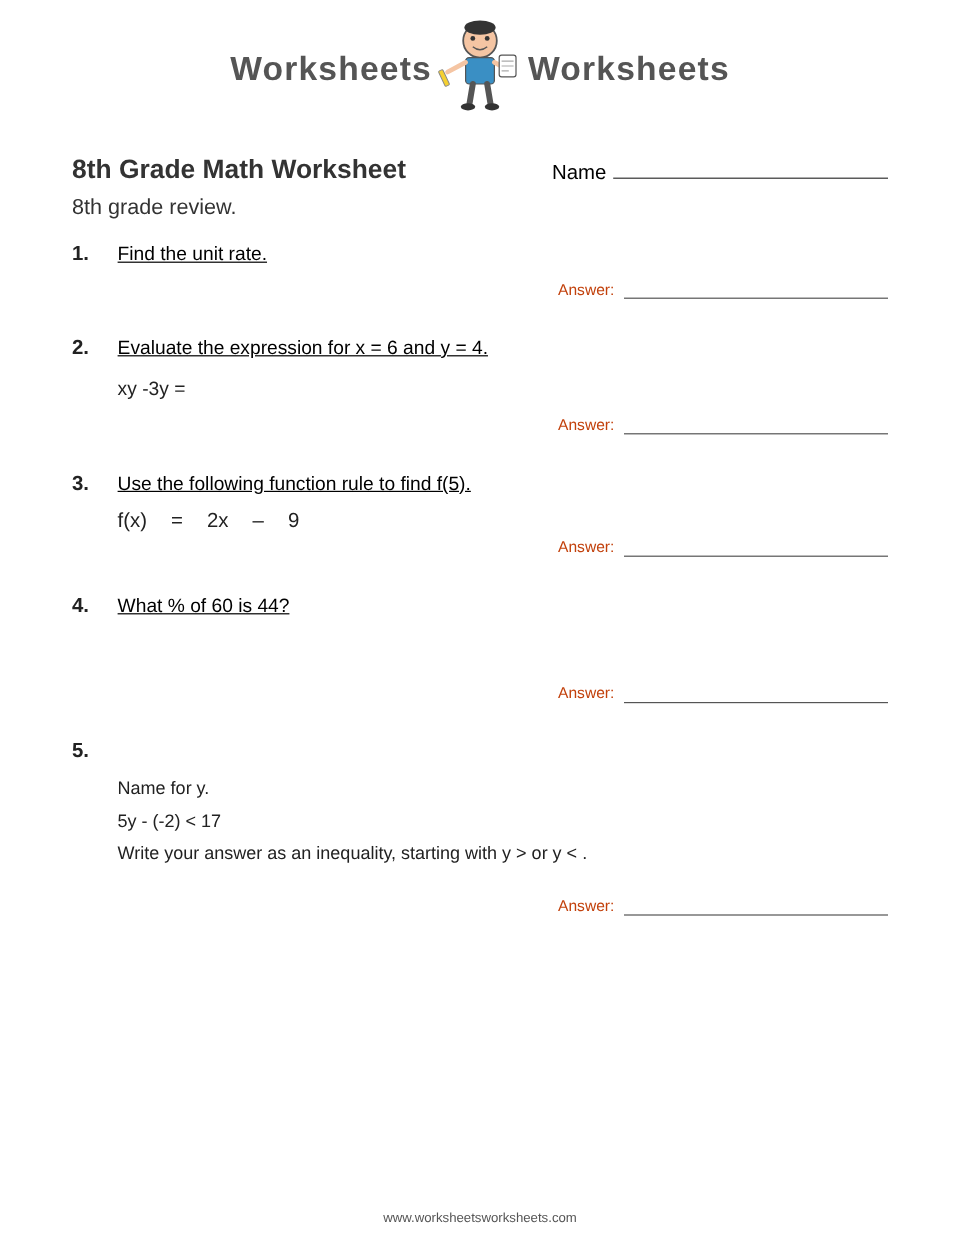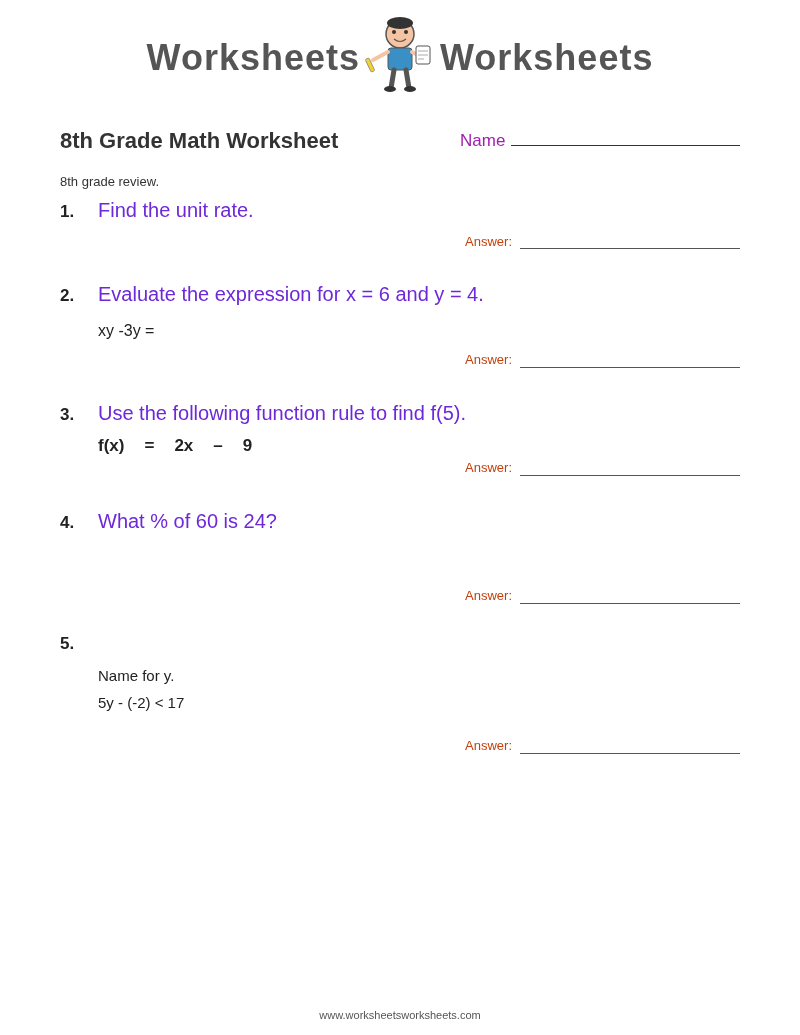--- a/index.html
+++ b/index.html
@@ -18,21 +18,21 @@
       justify-content: center;
       align-items: center;
       padding: 18px 0 10px 0;
     }
     .logo-container {
       display: flex;
       align-items: center;
       gap: 0px;
     }
     .logo-text {
-      font-size: 36px;
+      font-size: 28px;
       font-weight: bold;
       color: #555;
       letter-spacing: 1px;
       text-align: right;
     }
     .logo-icon {
       width: 80px;
       height: 80px;
       display: flex;
       align-items: center;
@@ -41,69 +41,70 @@
 
     
     .content {
       padding: 20px 60px 30px 60px;
     }
 
     
     .title-row {
       display: flex;
       justify-content: space-between;
-      align-items: flex-start;
-      margin-bottom: 20px;
+      align-items: flex-end;
+      margin-bottom: 8px;
     }
     .worksheet-title {
       font-size: 22px;
       font-weight: bold;
       color: #333;
     }
     .name-field {
       font-size: 17px;
-      color: #a21caf;
+      color: #000000;
       display: flex;
       align-items: baseline;
       gap: 6px;
       min-width: 280px;
     }
     .name-line {
       flex: 1;
       border-bottom: 1.5px solid #333;
       height: 18px;
       display: inline-block;
       min-width: 200px;
     }
 
     .subtitle {
-      font-size: 13px;
+      font-size: 18px;
       color: #333;
-      margin-bottom: 6px;
+      margin-bottom: 18px;
     }
 
     
     .question-block {
       margin-bottom: 30px;
     }
     .question-header {
       display: flex;
       align-items: baseline;
       gap: 10px;
       margin-bottom: 8px;
     }
     .question-number {
       font-size: 17px;
       font-weight: bold;
       min-width: 28px;
     }
     .question-text {
-      font-size: 20px;
-      color: #6d28d9;
+      font-size: 16px;
+      color: #000000;
       line-height: 1.5;
+      text-decoration: underline;
     }
 
     .question-body {
       padding-left: 38px;
       margin-top: 6px;
     }
     .question-expr {
       font-size: 16px;
       color: #222;
       margin-bottom: 6px;
@@ -130,21 +131,20 @@
     }
 
     
     .func-expr {
       display: flex;
       align-items: flex-start;
       gap: 20px;
       font-size: 17px;
       margin-top: 4px;
       margin-bottom: 4px;
-      font-weight: bold;
     }
     .func-expr span {
       display: inline-block;
     }
 
     
     .q5-lines {
       padding-left: 38px;
       font-size: 15px;
       line-height: 1.8;
@@ -259,38 +259,39 @@
       <div class="answer-row">
         <span class="answer-label">Answer:</span>
         <span class="answer-line"></span>
       </div>
     </div>
   </div>
 
   <div class="question-block">
     <div class="question-header">
       <span class="question-number">4.</span>
-      <span class="question-text">What % of 60 is  24?</span>
+      <span class="question-text">What % of 60 is  44?</span>
     </div>
     <div class="question-body">
       <div style="height: 40px;"></div>
       <div class="answer-row">
         <span class="answer-label">Answer:</span>
         <span class="answer-line"></span>
       </div>
     </div>
   </div>
 
   <div class="question-block">
     <div class="question-header">
       <span class="question-number">5.</span>
     </div>
     <div class="q5-lines">
       <div>Name for y.</div>
       <div>5y - (-2) &lt; 17</div>
+      <div>Write your answer as an inequality, starting with y &gt; or y &lt; .</div>
     </div>
     <div style="height: 18px;"></div>
     <div class="answer-row">
       <span class="answer-label">Answer:</span>
       <span class="answer-line"></span>
     </div>
   </div>
 
 </div>
 

